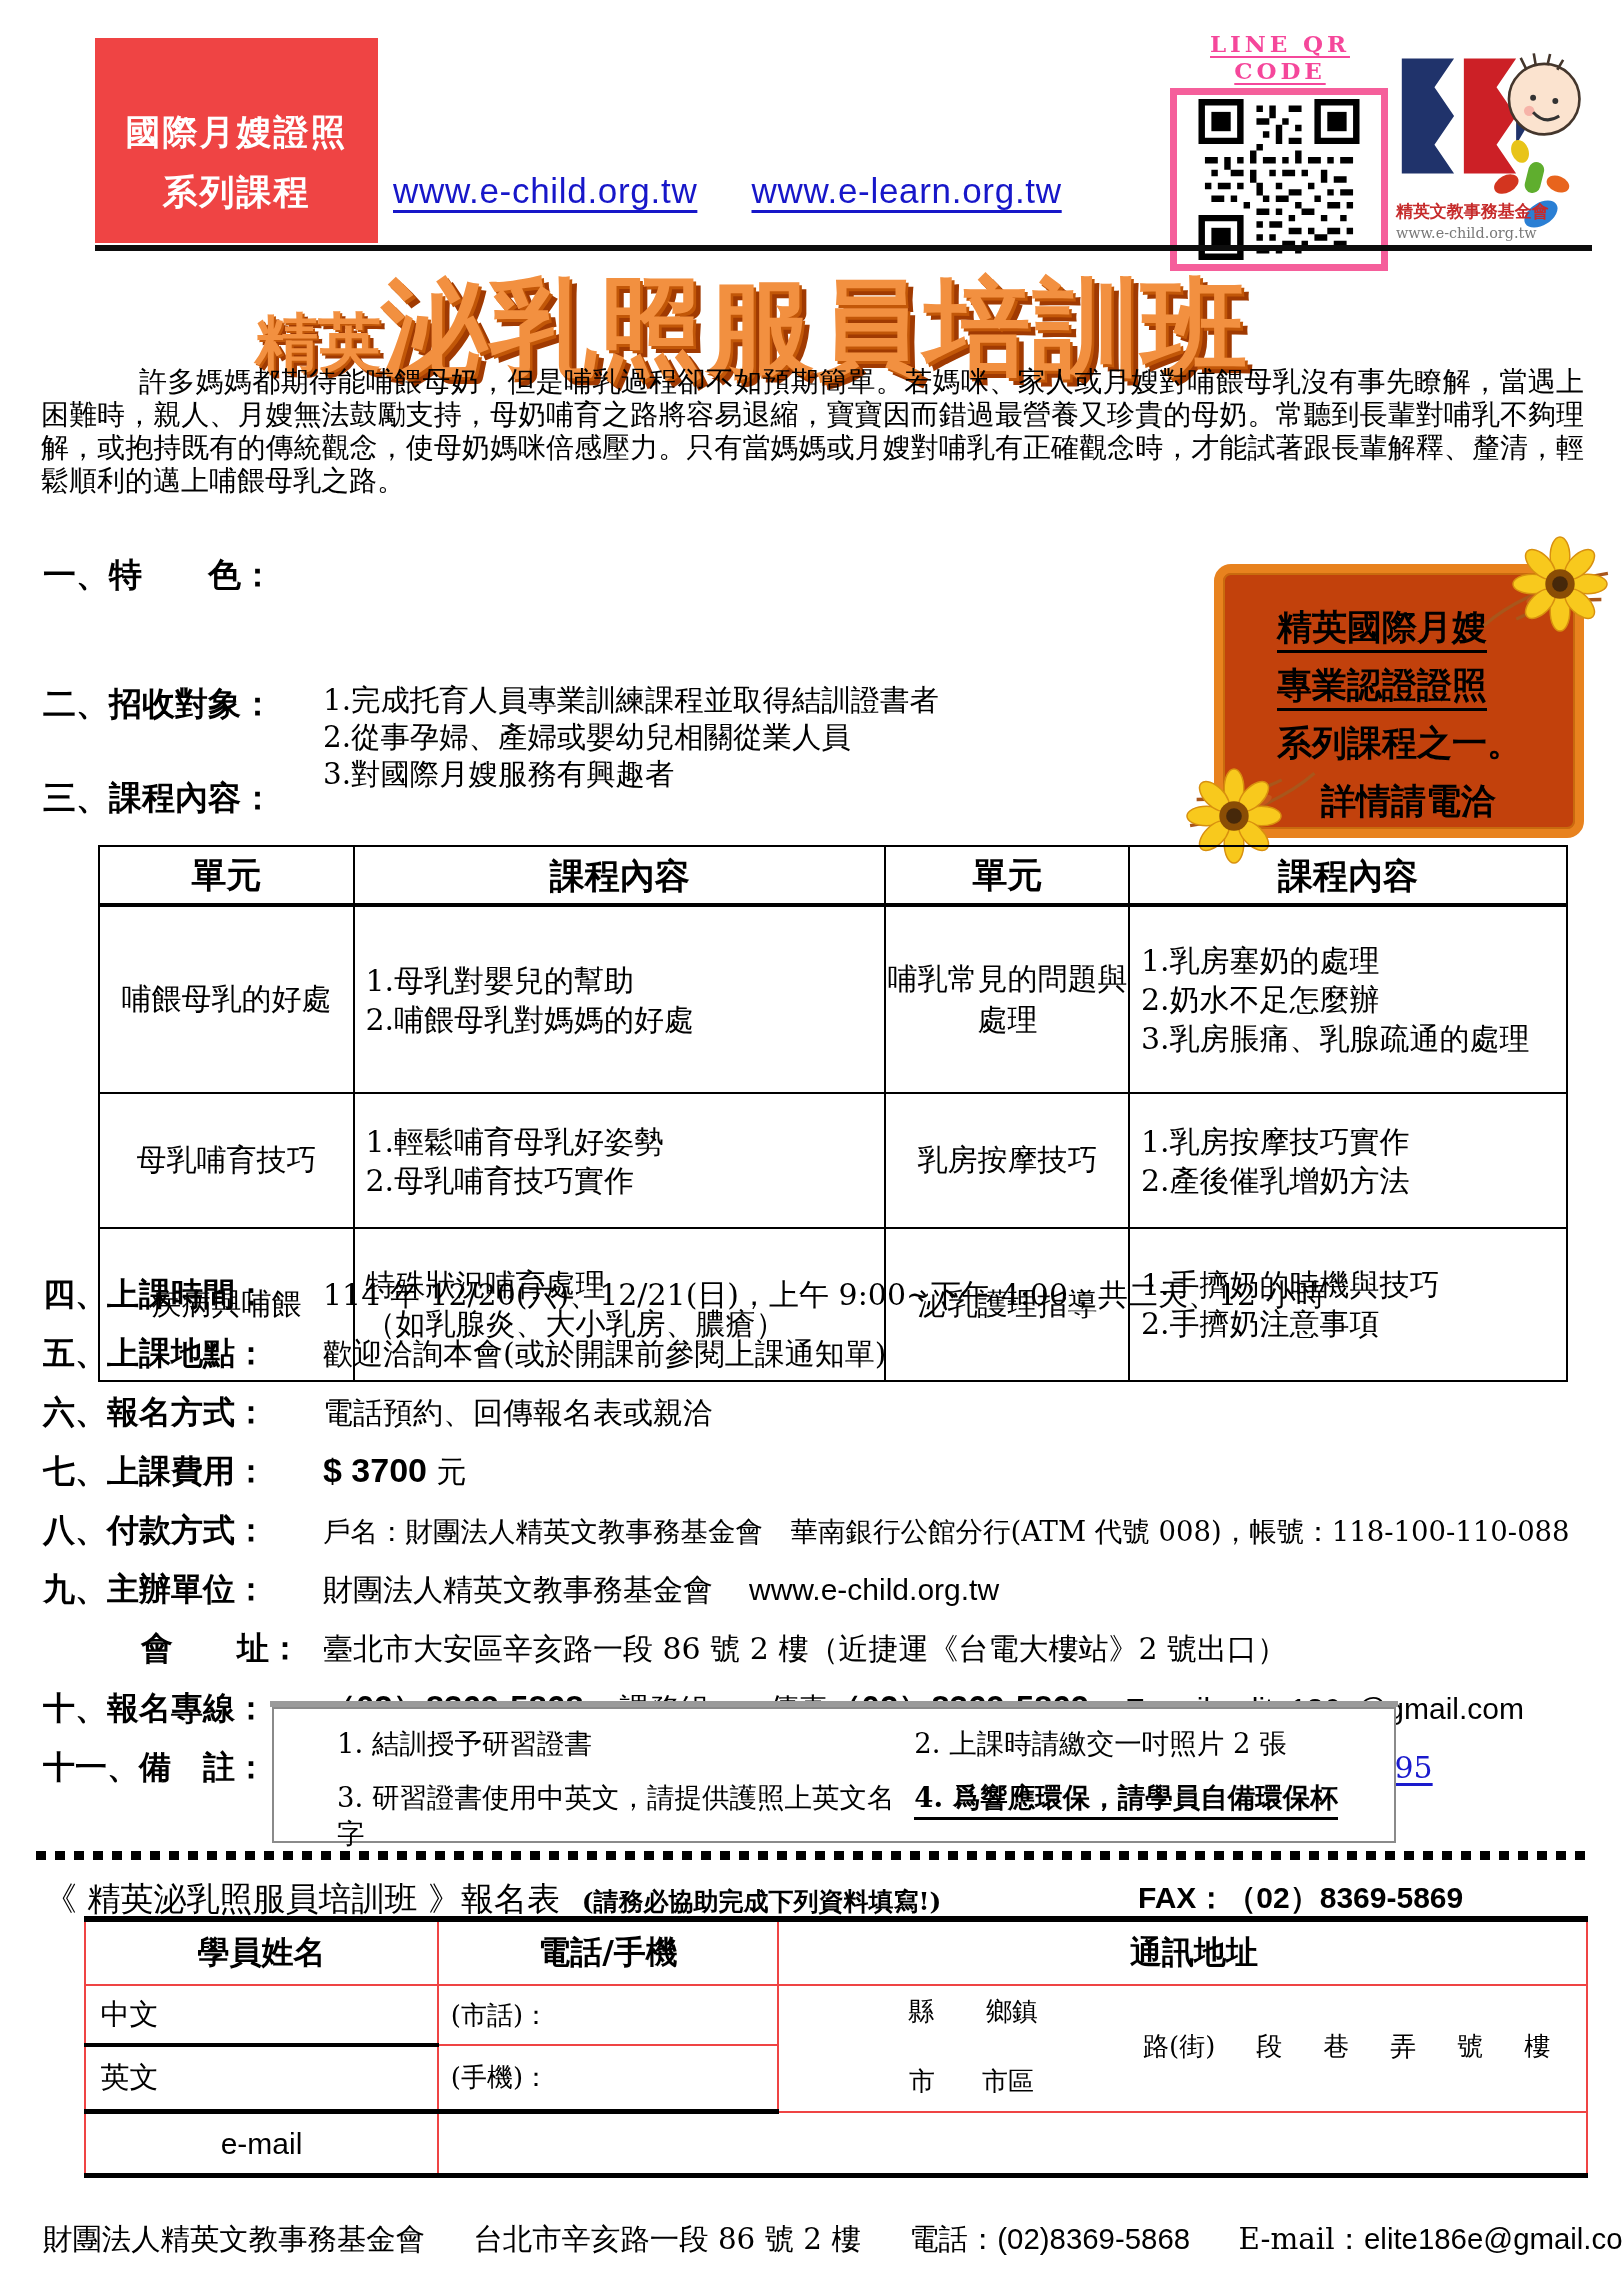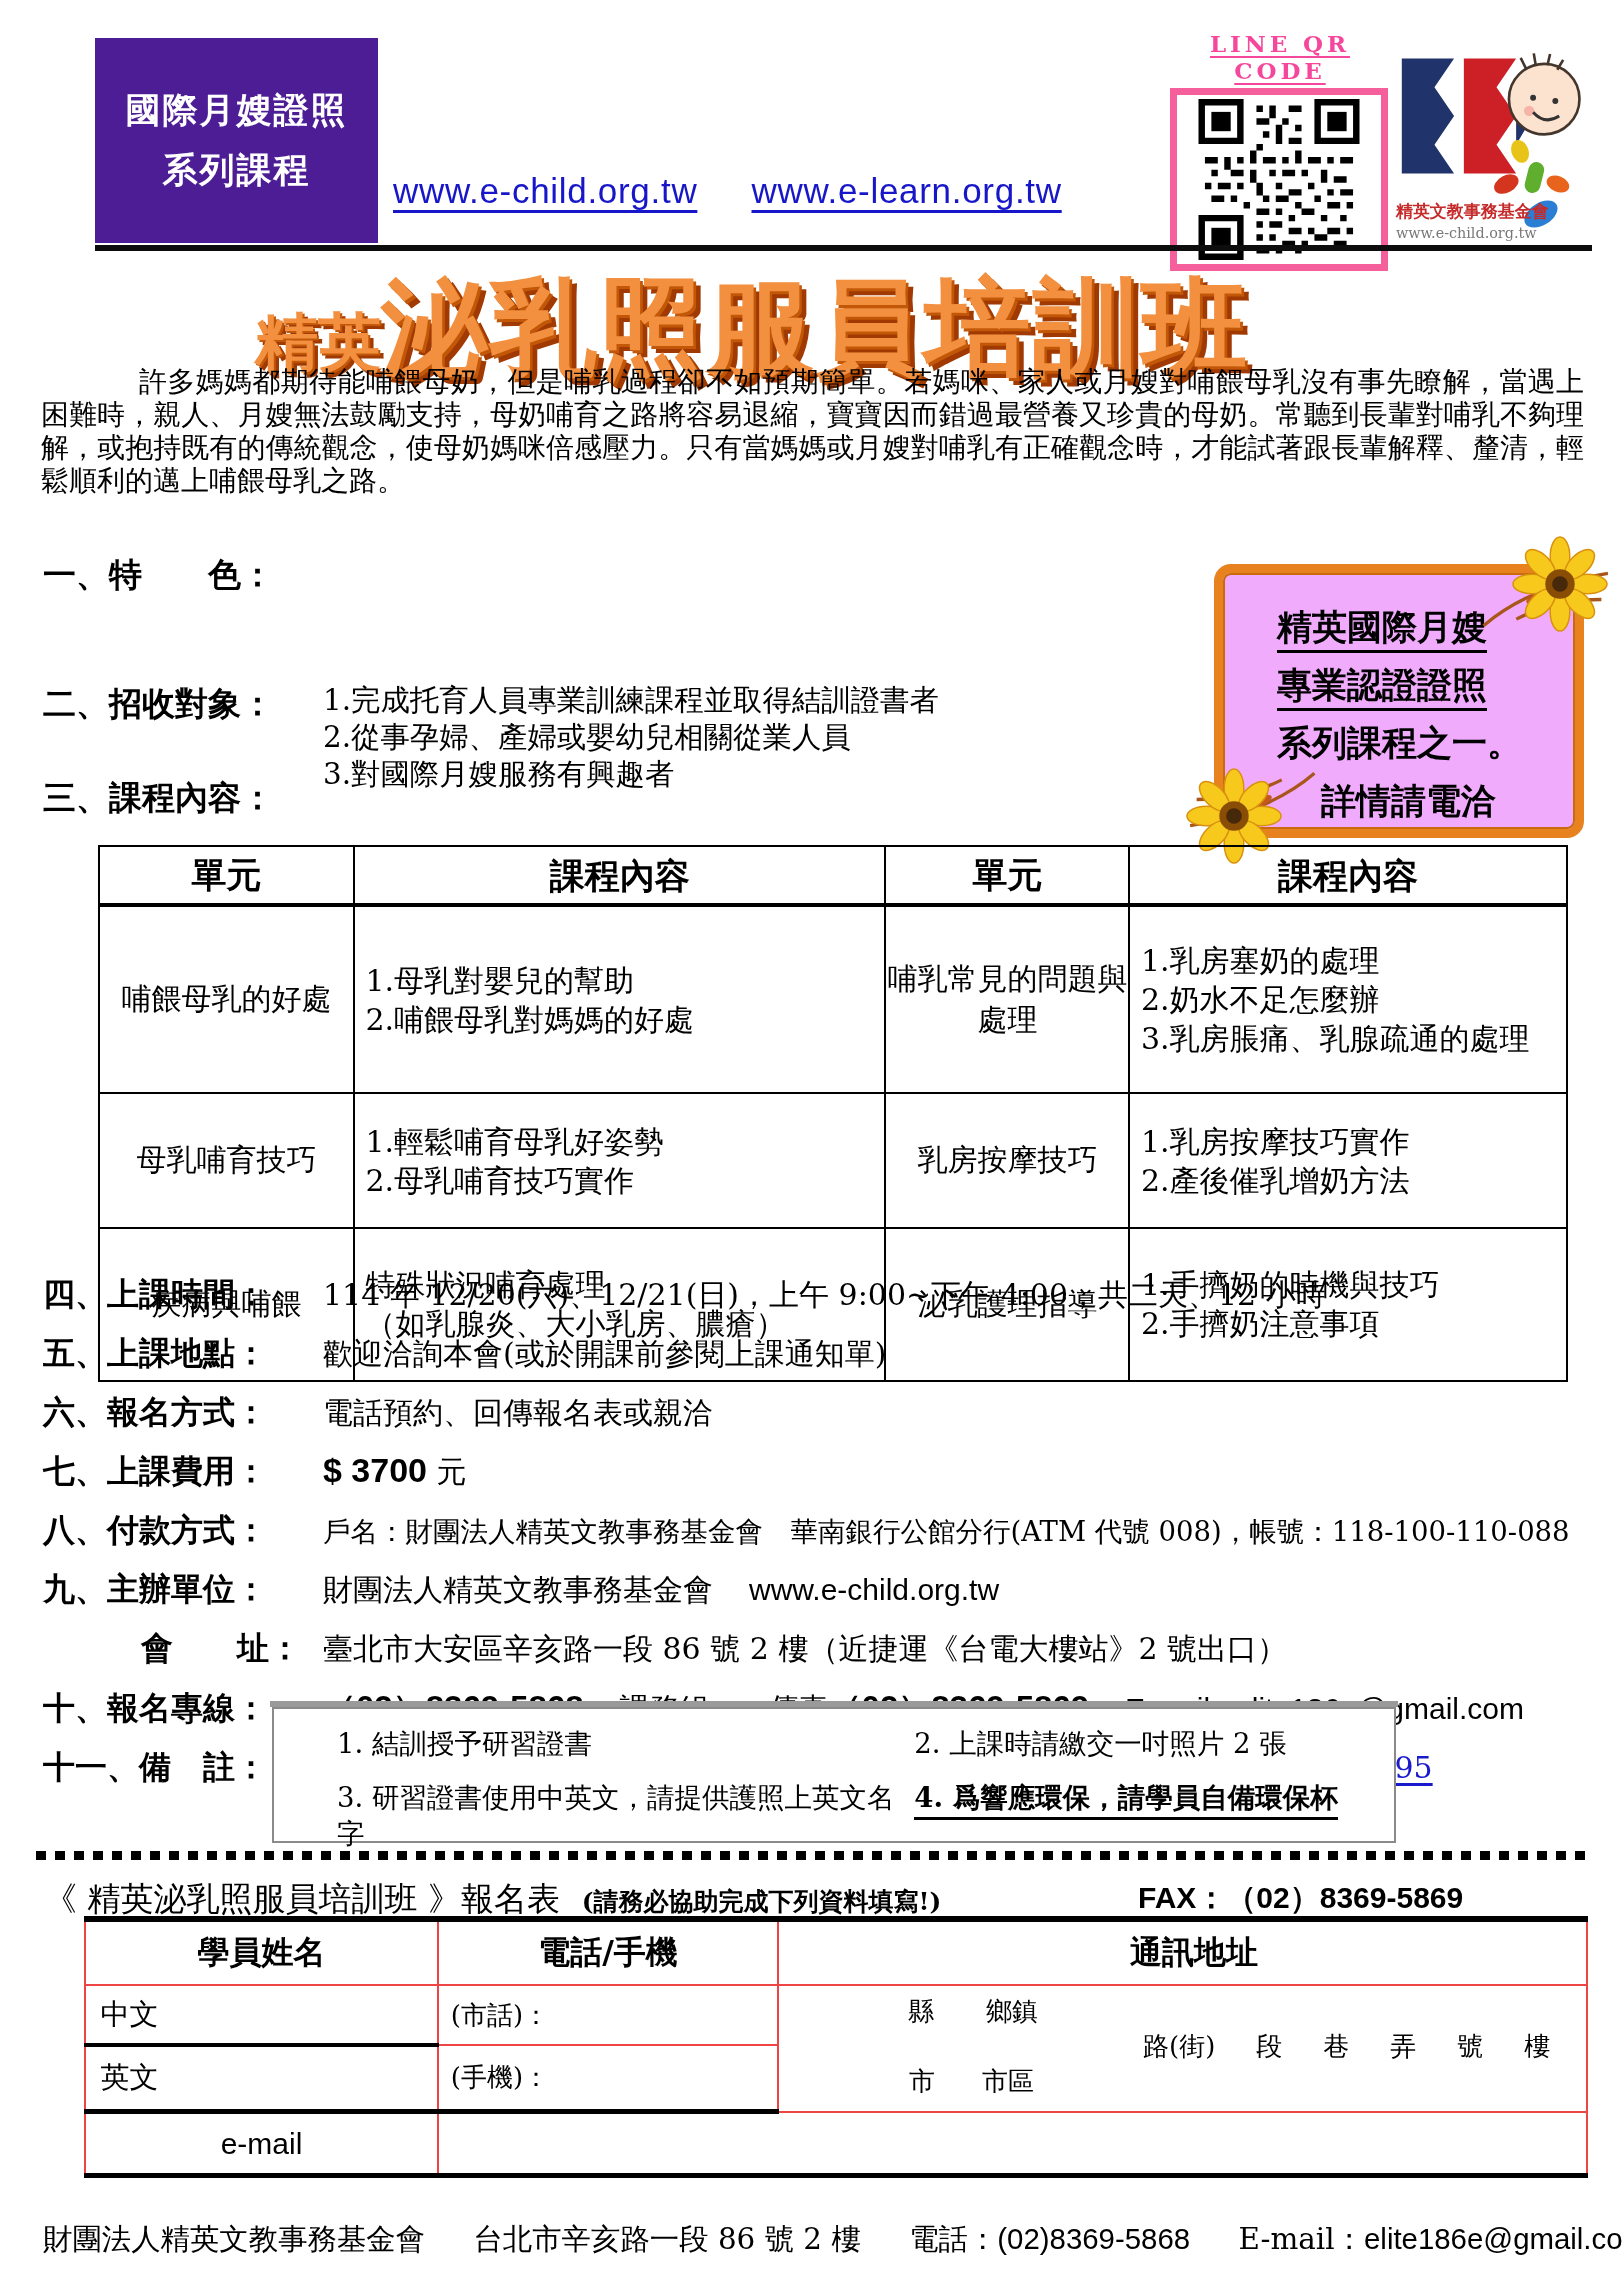--- a/index.html
+++ b/index.html
@@ -1,22 +1,22 @@
 <!DOCTYPE html>
 <html style="font-size:10.5px"><head>
 <meta charset="utf-8">
 <style>
   html,body{margin:0;padding:0;background:#e8e8e8;}
   .page{position:relative;width:1623px;height:2295px;background:#ffffff;margin:0 auto;
         font-family:"DejaVu Serif","Liberation Serif",serif;color:#000;overflow:hidden;}
 
   
-  .corner-box{position:absolute;left:95px;top:38px;width:283px;height:205px;background:#4c1d95;
+  .corner-box{position:absolute;left:95px;top:38px;width:283px;height:205px;background:#ef4444;
               color:#fff;text-align:center;font-family:"Liberation Sans",sans-serif;font-weight:bold;
-              font-size:35px;line-height:60px;padding-top:42px;box-sizing:border-box;letter-spacing:2px;}
+              font-size:35px;line-height:60px;padding-top:64px;box-sizing:border-box;letter-spacing:2px;}
   .top-urls{position:absolute;left:393px;top:171px;font-size:35px;}
   .top-urls a{color:#1717c9;text-decoration:underline;text-underline-offset:6.5px;margin-right:43px;
               font-family:"Liberation Sans",sans-serif;letter-spacing:0.7px;cursor:pointer;}
   .qr-wrap{position:absolute;left:1170px;top:30px;width:220px;text-align:center;}
   .qr-label{font-size:23px;font-weight:bold;color:#f5479b;text-decoration:underline;text-underline-offset:3.9px;
             letter-spacing:3.9px;font-family:"DejaVu Serif",serif;}
   .qr-box{margin-top:3.9px;border:7.9px solid #f55f9b;background:#fff;width:196px;height:161px;padding:3.9px;}
   .qr-box svg{width:100%;height:100%;}
   .ef-logo{position:absolute;left:1392px;top:39px;width:196px;height:204px;}
   .header-rule{position:absolute;left:95px;top:245px;width:1497px;height:5.9px;background:#0d0d0d;}
@@ -35,21 +35,21 @@
   
   .sec{position:absolute;left:43px;display:flex;}
   .sec-label{font-size:33px;font-weight:bold;width:280px;flex:0 0 280px;}
   .sec-items{font-size:29.4px;}
   #sec1{top:553px;} #sec1 .sec-items div{line-height:42px;}
   #sec2{top:682px;} #sec2 .sec-items div{line-height:37px;}
   #sec3{top:764px;margin-top:12px;}
 
   
   .badge{position:absolute;left:1214px;top:564px;width:370px;height:274px;border:9.8px solid #e8821e;
-         border-radius:17px;background:#f0abfc;box-sizing:border-box;box-shadow:0 0 0 2px #c96a0e inset;}
+         border-radius:17px;background:#c2410c;box-sizing:border-box;box-shadow:0 0 0 2px #c96a0e inset;}
   .badge-text{padding:25px 0 0 54px;font-size:35px;font-weight:bold;line-height:58px;}
   .badge-text .ul span{border-bottom:3.3px solid #000;padding-bottom:2.6px;}
   .badge-text .b4{margin-left:44px;}
   .daisy{position:absolute;width:98px;height:98px;}
   .daisy-tr{right:-34px;top:-38px;}
   .daisy-bl{left:-38px;bottom:-36px;}
   .swirl{position:absolute;width:144px;height:105px;}
   .swirl-tr{right:-46px;top:-26px;}
   .swirl-bl{left:-46px;bottom:-23px;transform:rotate(180deg);}
 

